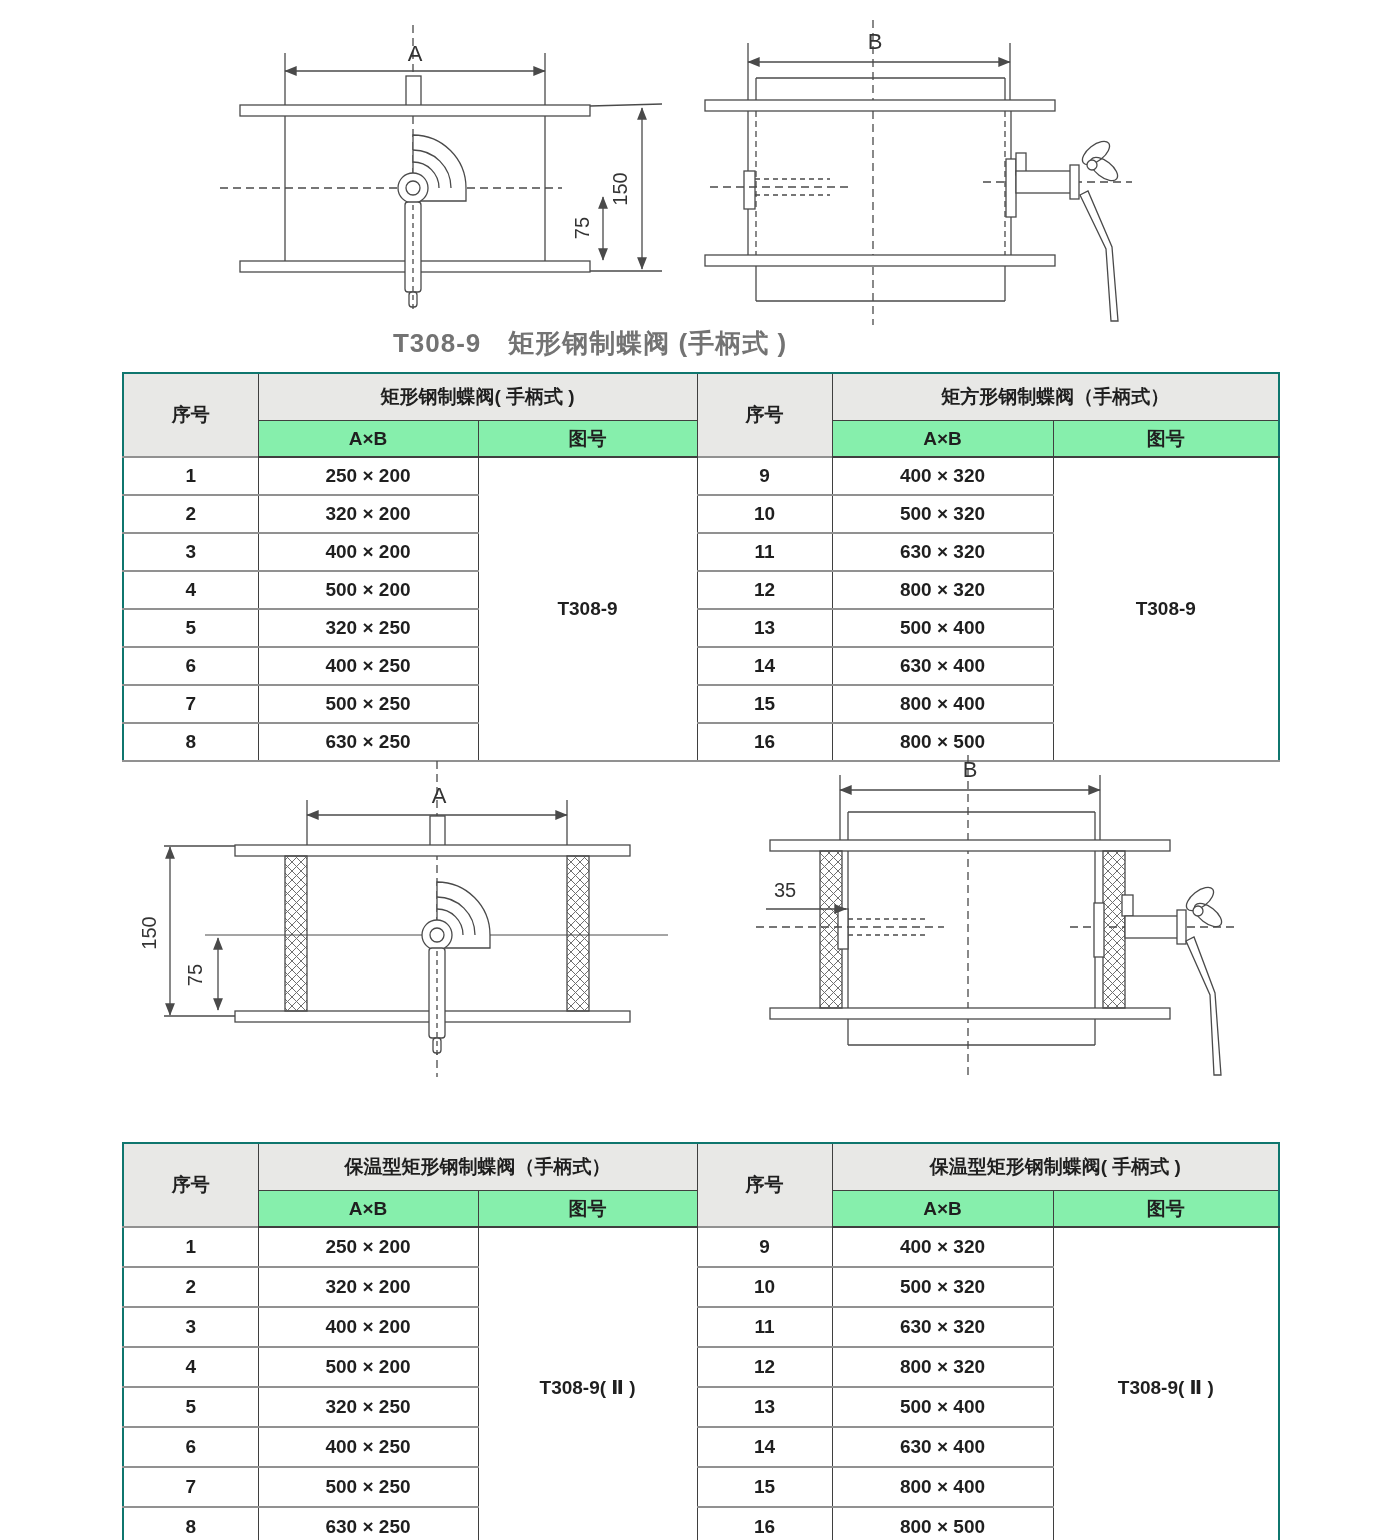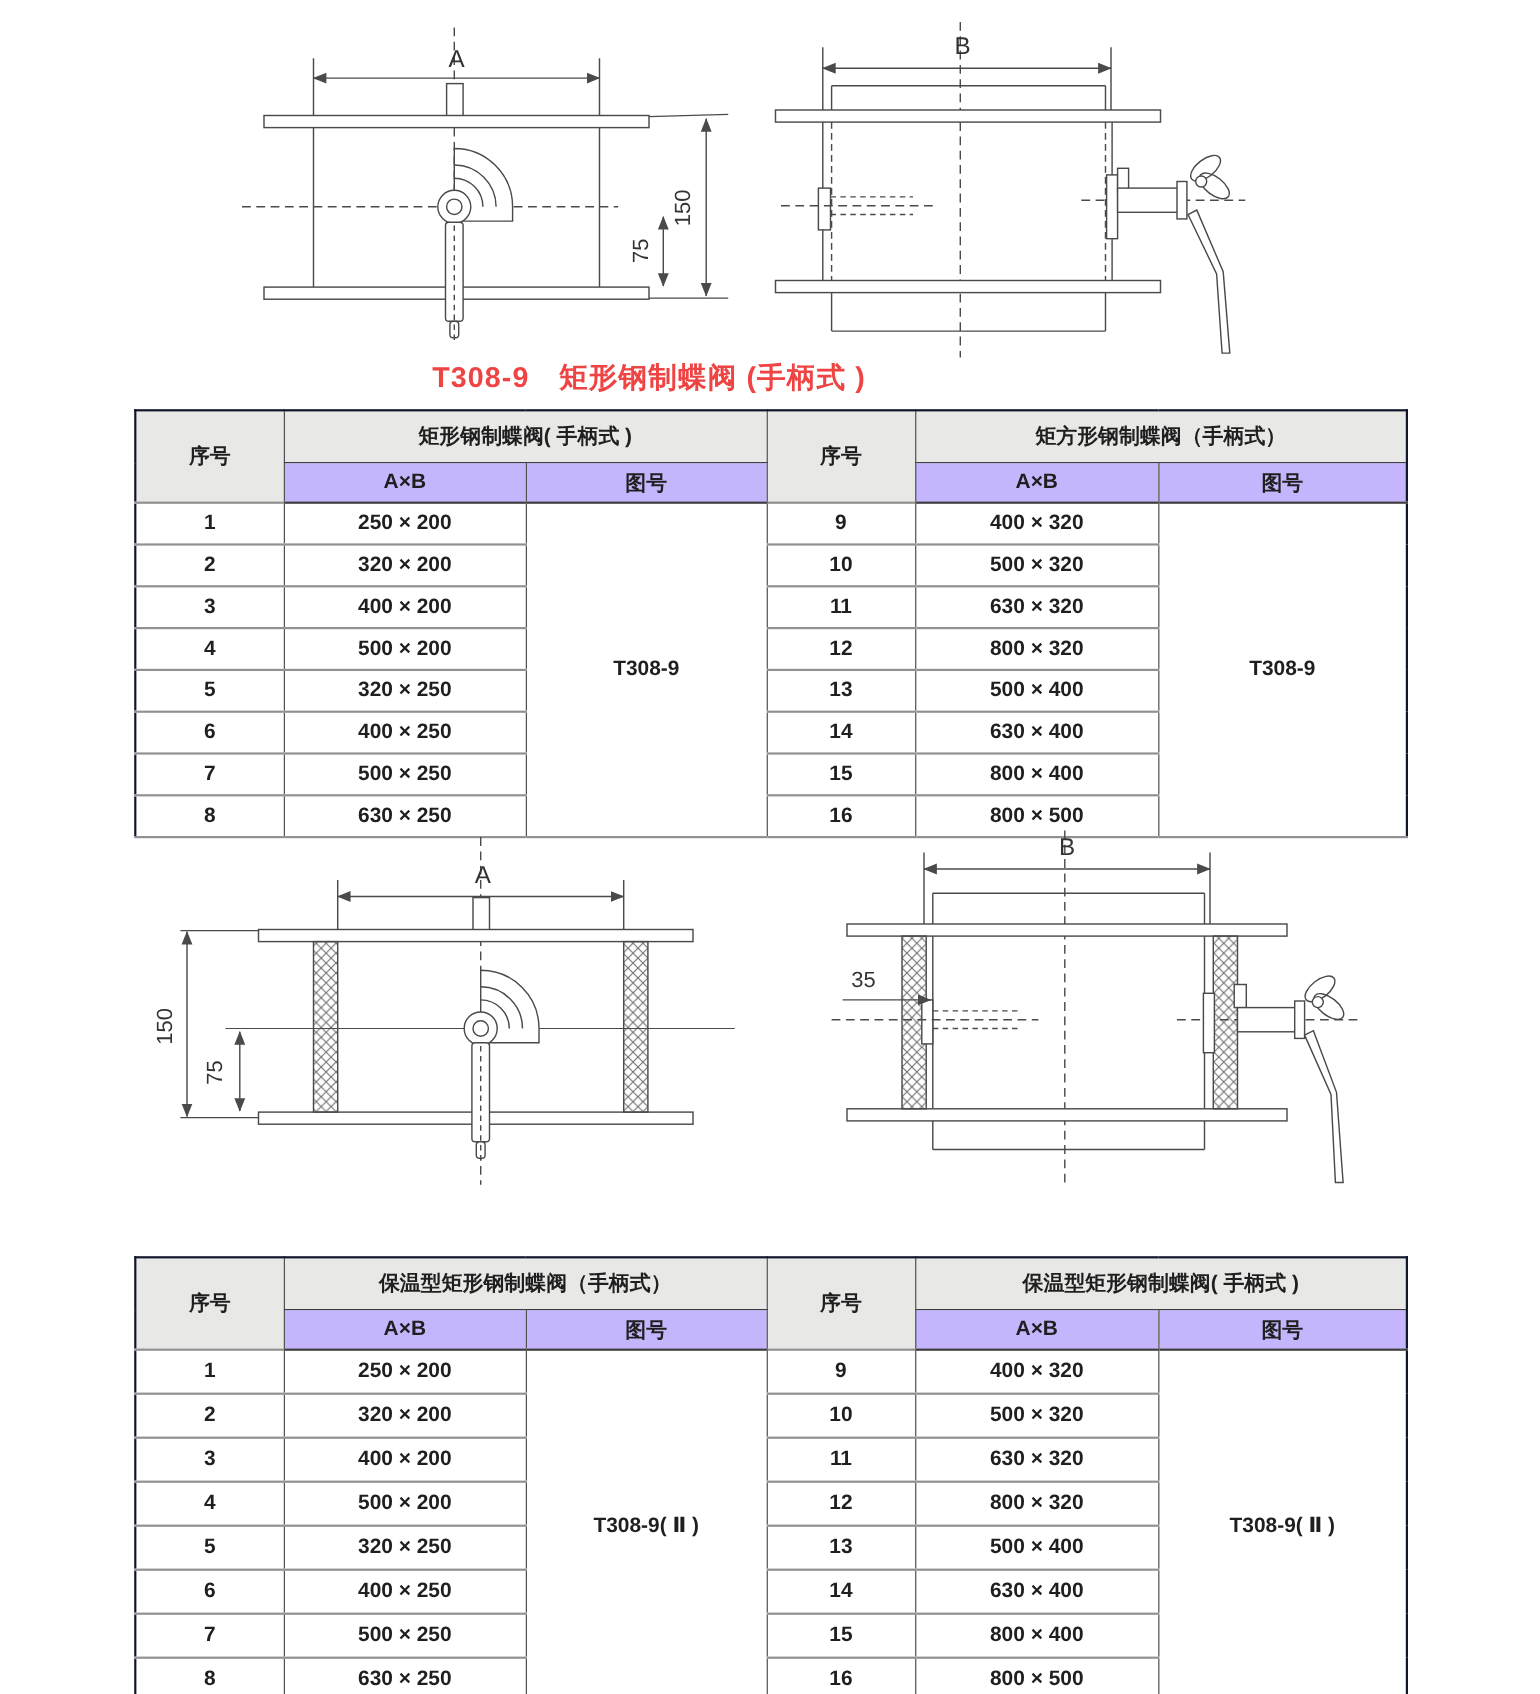--- a/index.html
+++ b/index.html
@@ -1,30 +1,30 @@
 <!DOCTYPE html>
 <html><head>
 <meta charset="utf-8">
 <style>
   html,body{margin:0;padding:0;background:#fff;}
   .page{position:relative;width:1400px;height:1540px;background:#ffffff;overflow:hidden;
         font-family:"Liberation Sans","DejaVu Sans",sans-serif;color:#222;}
   .caption{position:absolute;left:0;width:1180px;text-align:center;
-           font-size:26px;font-weight:700;color:#ef4444;letter-spacing:1px;}
+           font-size:26px;font-weight:700;color:#737373;letter-spacing:1px;}
   .cap1{top:326px;} .cap2{top:1088px;}
   .drawing{position:absolute;}
   .d1{left:170px;top:5px;} .d2{left:680px;top:5px;}
   .d3{left:130px;top:745px;} .d4{left:730px;top:745px;}
   .spec-table{position:absolute;left:122px;border-collapse:collapse;table-layout:fixed;
-              width:1156px;border:2px solid #0f172a;background:#fff;}
+              width:1156px;border:2px solid #0f766e;background:#fff;}
   .t1{top:372px;} .t2{top:1142px;}
   .spec-table td{border:1px solid #3f3f3f;text-align:center;vertical-align:middle;
                  font-size:19px;color:#1f1f1f;padding:0;overflow:hidden;}
   .spec-table tr.grp td{height:46px;background:#e8e8e6;font-weight:700;}
-  .spec-table tr.sub td{height:35px;background:#c4b5fd;font-weight:700;border-bottom:2px solid #3f3f3f;}
+  .spec-table tr.sub td{height:35px;background:#86efac;font-weight:700;border-bottom:2px solid #3f3f3f;}
   .spec-table td.seqh{background:#e8e8e6;font-weight:700;}
   .t1 tr.body td{height:36px;}
   .t2 tr.body td{height:38px;}
   .spec-table tr.body td{border-top:2px solid #919191;border-bottom:2px solid #919191;font-weight:600;}
   .spec-table td.tuhao{font-weight:600;}
   svg text{font-family:"Liberation Sans","DejaVu Sans",sans-serif;fill:#333;}
 </style>
 </head>
 <body>
 

